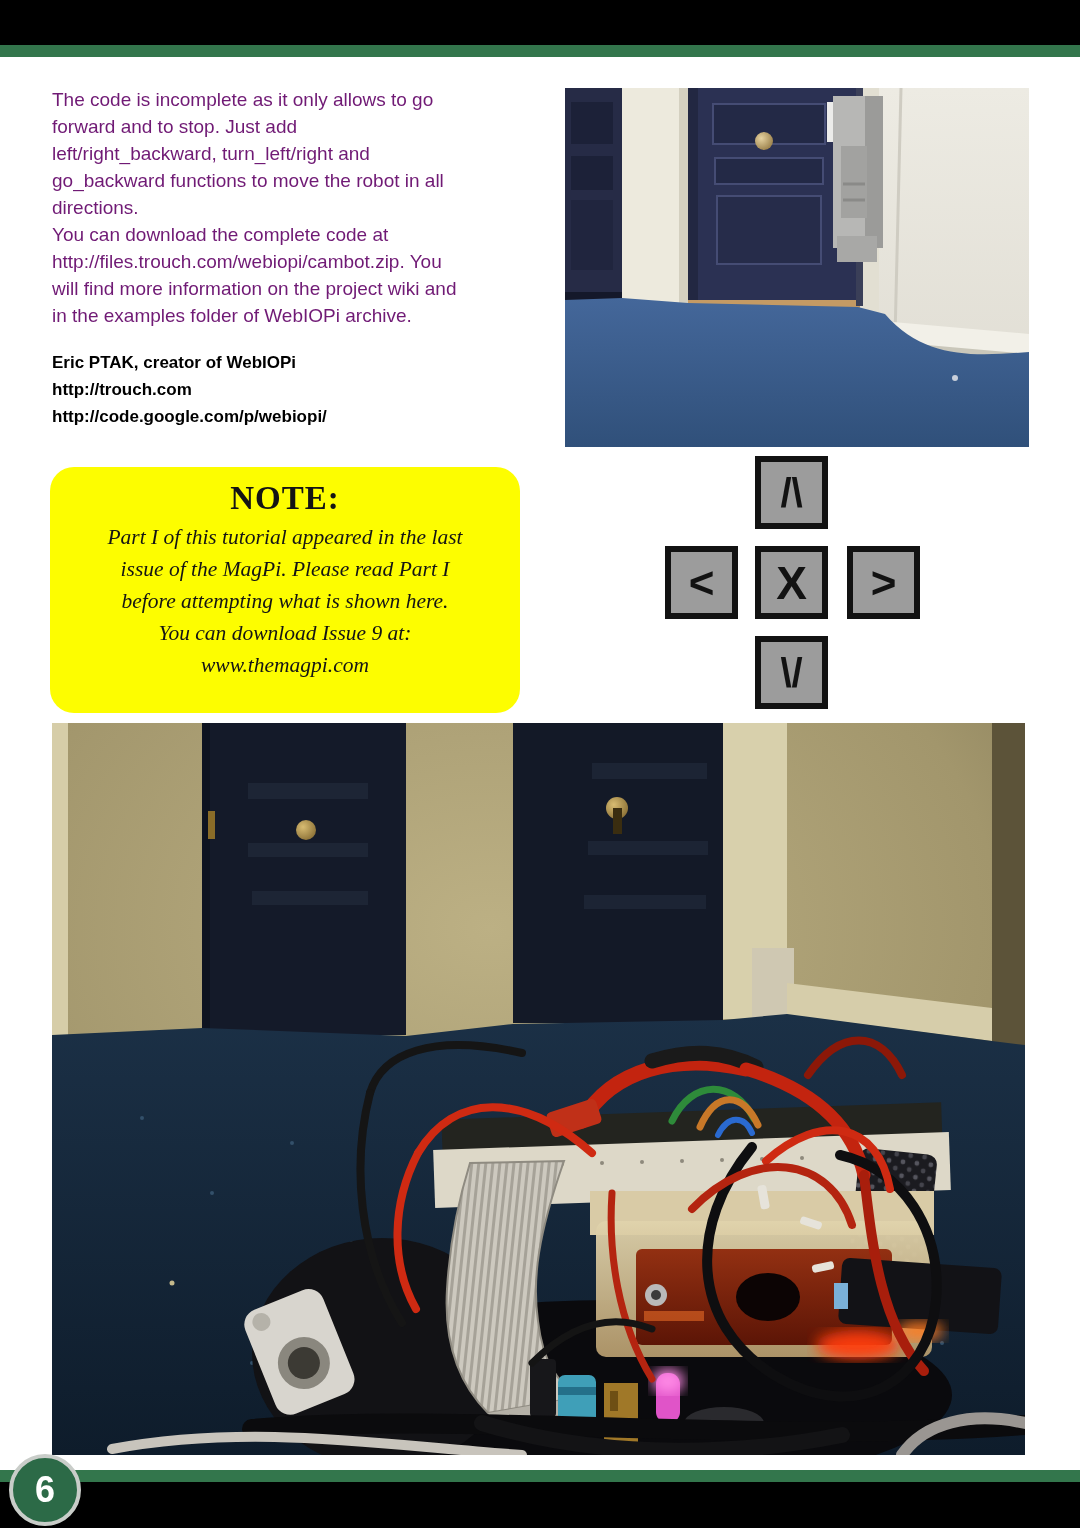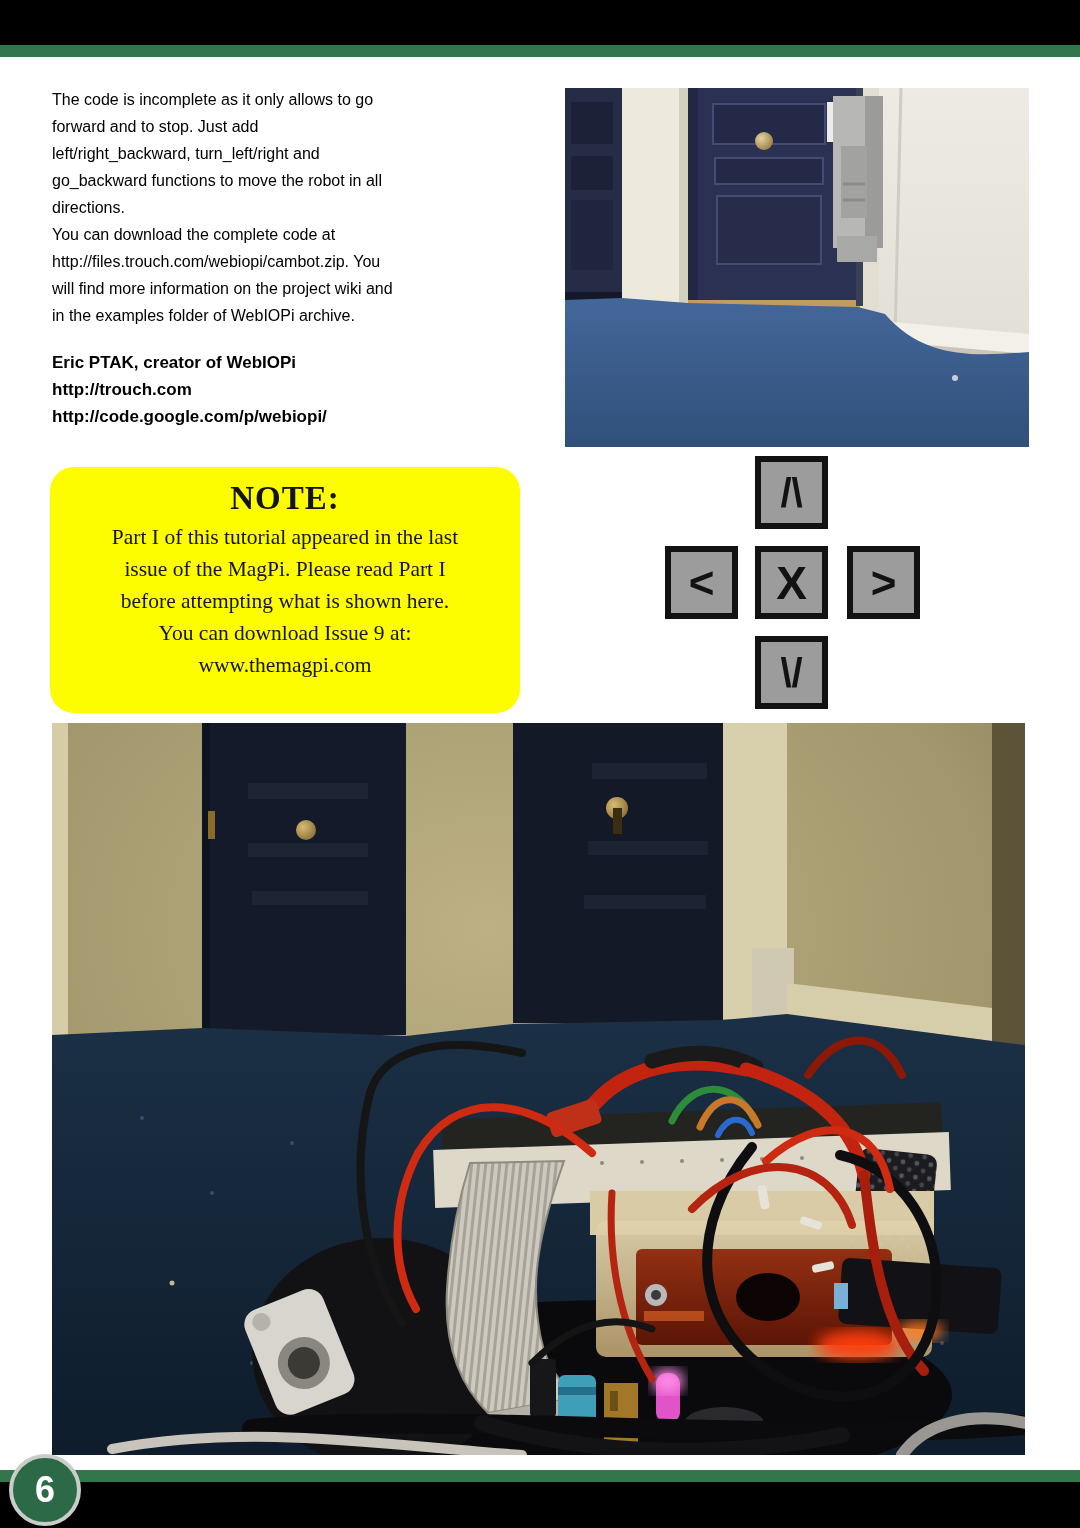--- a/index.html
+++ b/index.html
@@ -7,29 +7,29 @@
         font-family:"Liberation Sans",sans-serif;}
   
   .bar-black-top{position:absolute;left:0;top:0;width:1080px;height:45px;background:#000;}
   .bar-green-top{position:absolute;left:0;top:45px;width:1080px;height:12px;background:#33764c;}
   .bar-green-bottom{position:absolute;left:0;top:1470px;width:1080px;height:12px;background:#33764c;}
   .bar-black-bottom{position:absolute;left:0;top:1482px;width:1080px;height:46px;background:#000;}
   .page-badge{position:absolute;left:9px;top:1454px;width:64px;height:64px;border-radius:50%;
         background:#2c6a47;border:4px solid #c9cdc9;display:flex;align-items:center;justify-content:center;z-index:5;}
   .page-badge span{color:#fff;font-weight:bold;font-size:36px;line-height:1;}
   
-  .intro{position:absolute;left:52px;top:86px;width:512px;font-size:16px;line-height:27px;color:#000000;
+  .intro{position:absolute;left:52px;top:86px;width:512px;font-size:19px;line-height:27px;color:#701a75;
         white-space:pre-line;}
   .author{position:absolute;left:52px;top:349px;width:512px;font-size:17px;line-height:27px;color:#000;
         font-weight:bold;white-space:pre-line;}
   
   .note{position:absolute;left:50px;top:467px;width:470px;height:246px;background:#fdfd00;border-radius:24px;
         text-align:center;font-family:"Liberation Serif",serif;color:#141414;}
   .note h2{margin:13px 0 4px 0;font-size:33px;letter-spacing:1px;}
-  .note .body{font-size:21.5px;line-height:32px;white-space:pre-line;}
+  .note .body{font-size:21.5px;line-height:32px;white-space:pre-line;font-style:italic;}
   
   .photo-top{position:absolute;left:565px;top:88px;width:464px;height:359px;}
   .photo-bottom{position:absolute;left:52px;top:723px;width:973px;height:732px;}
   
   .dpad{position:absolute;left:665px;top:456px;width:255px;height:253px;}
   .dpad .btn{position:absolute;width:73px;height:73px;background:#9c9c9c;border:6px solid #121212;
         box-sizing:border-box;display:flex;align-items:center;justify-content:center;
         font-weight:bold;color:#121212;font-size:40px;padding:0;cursor:pointer;line-height:1;
         font-family:"Liberation Sans",sans-serif;}
   .dpad .up{left:90px;top:0;}

